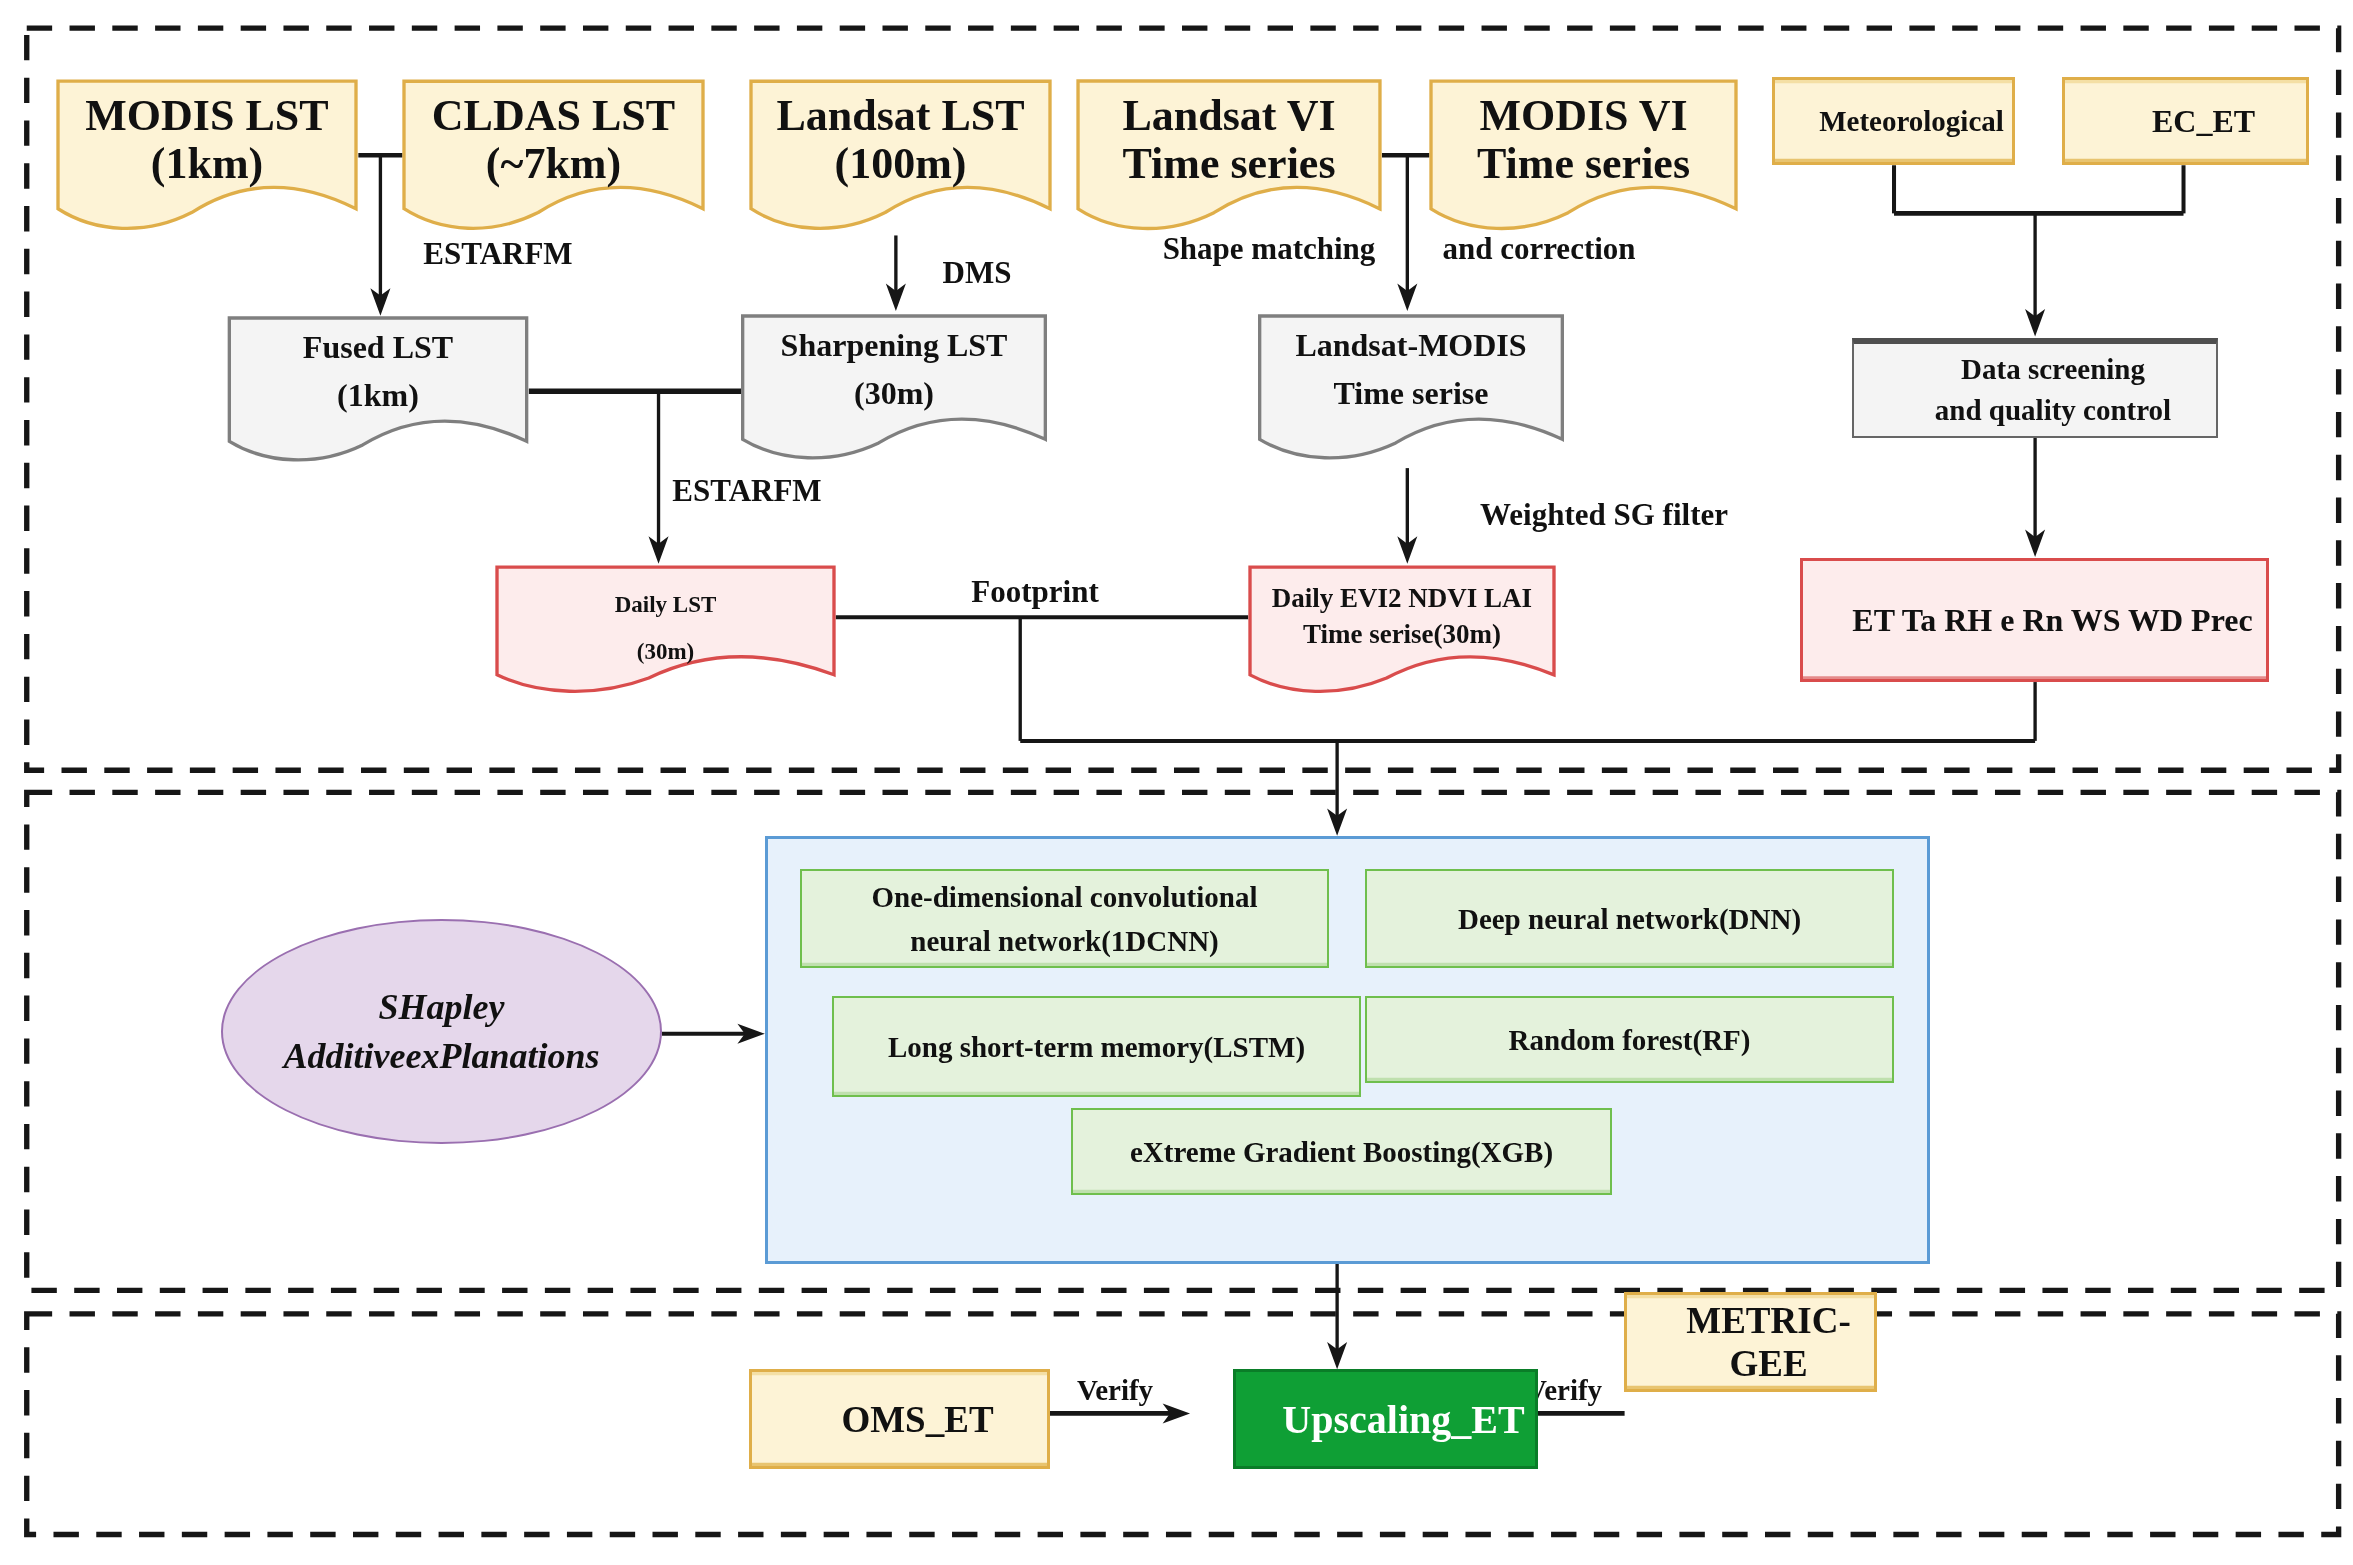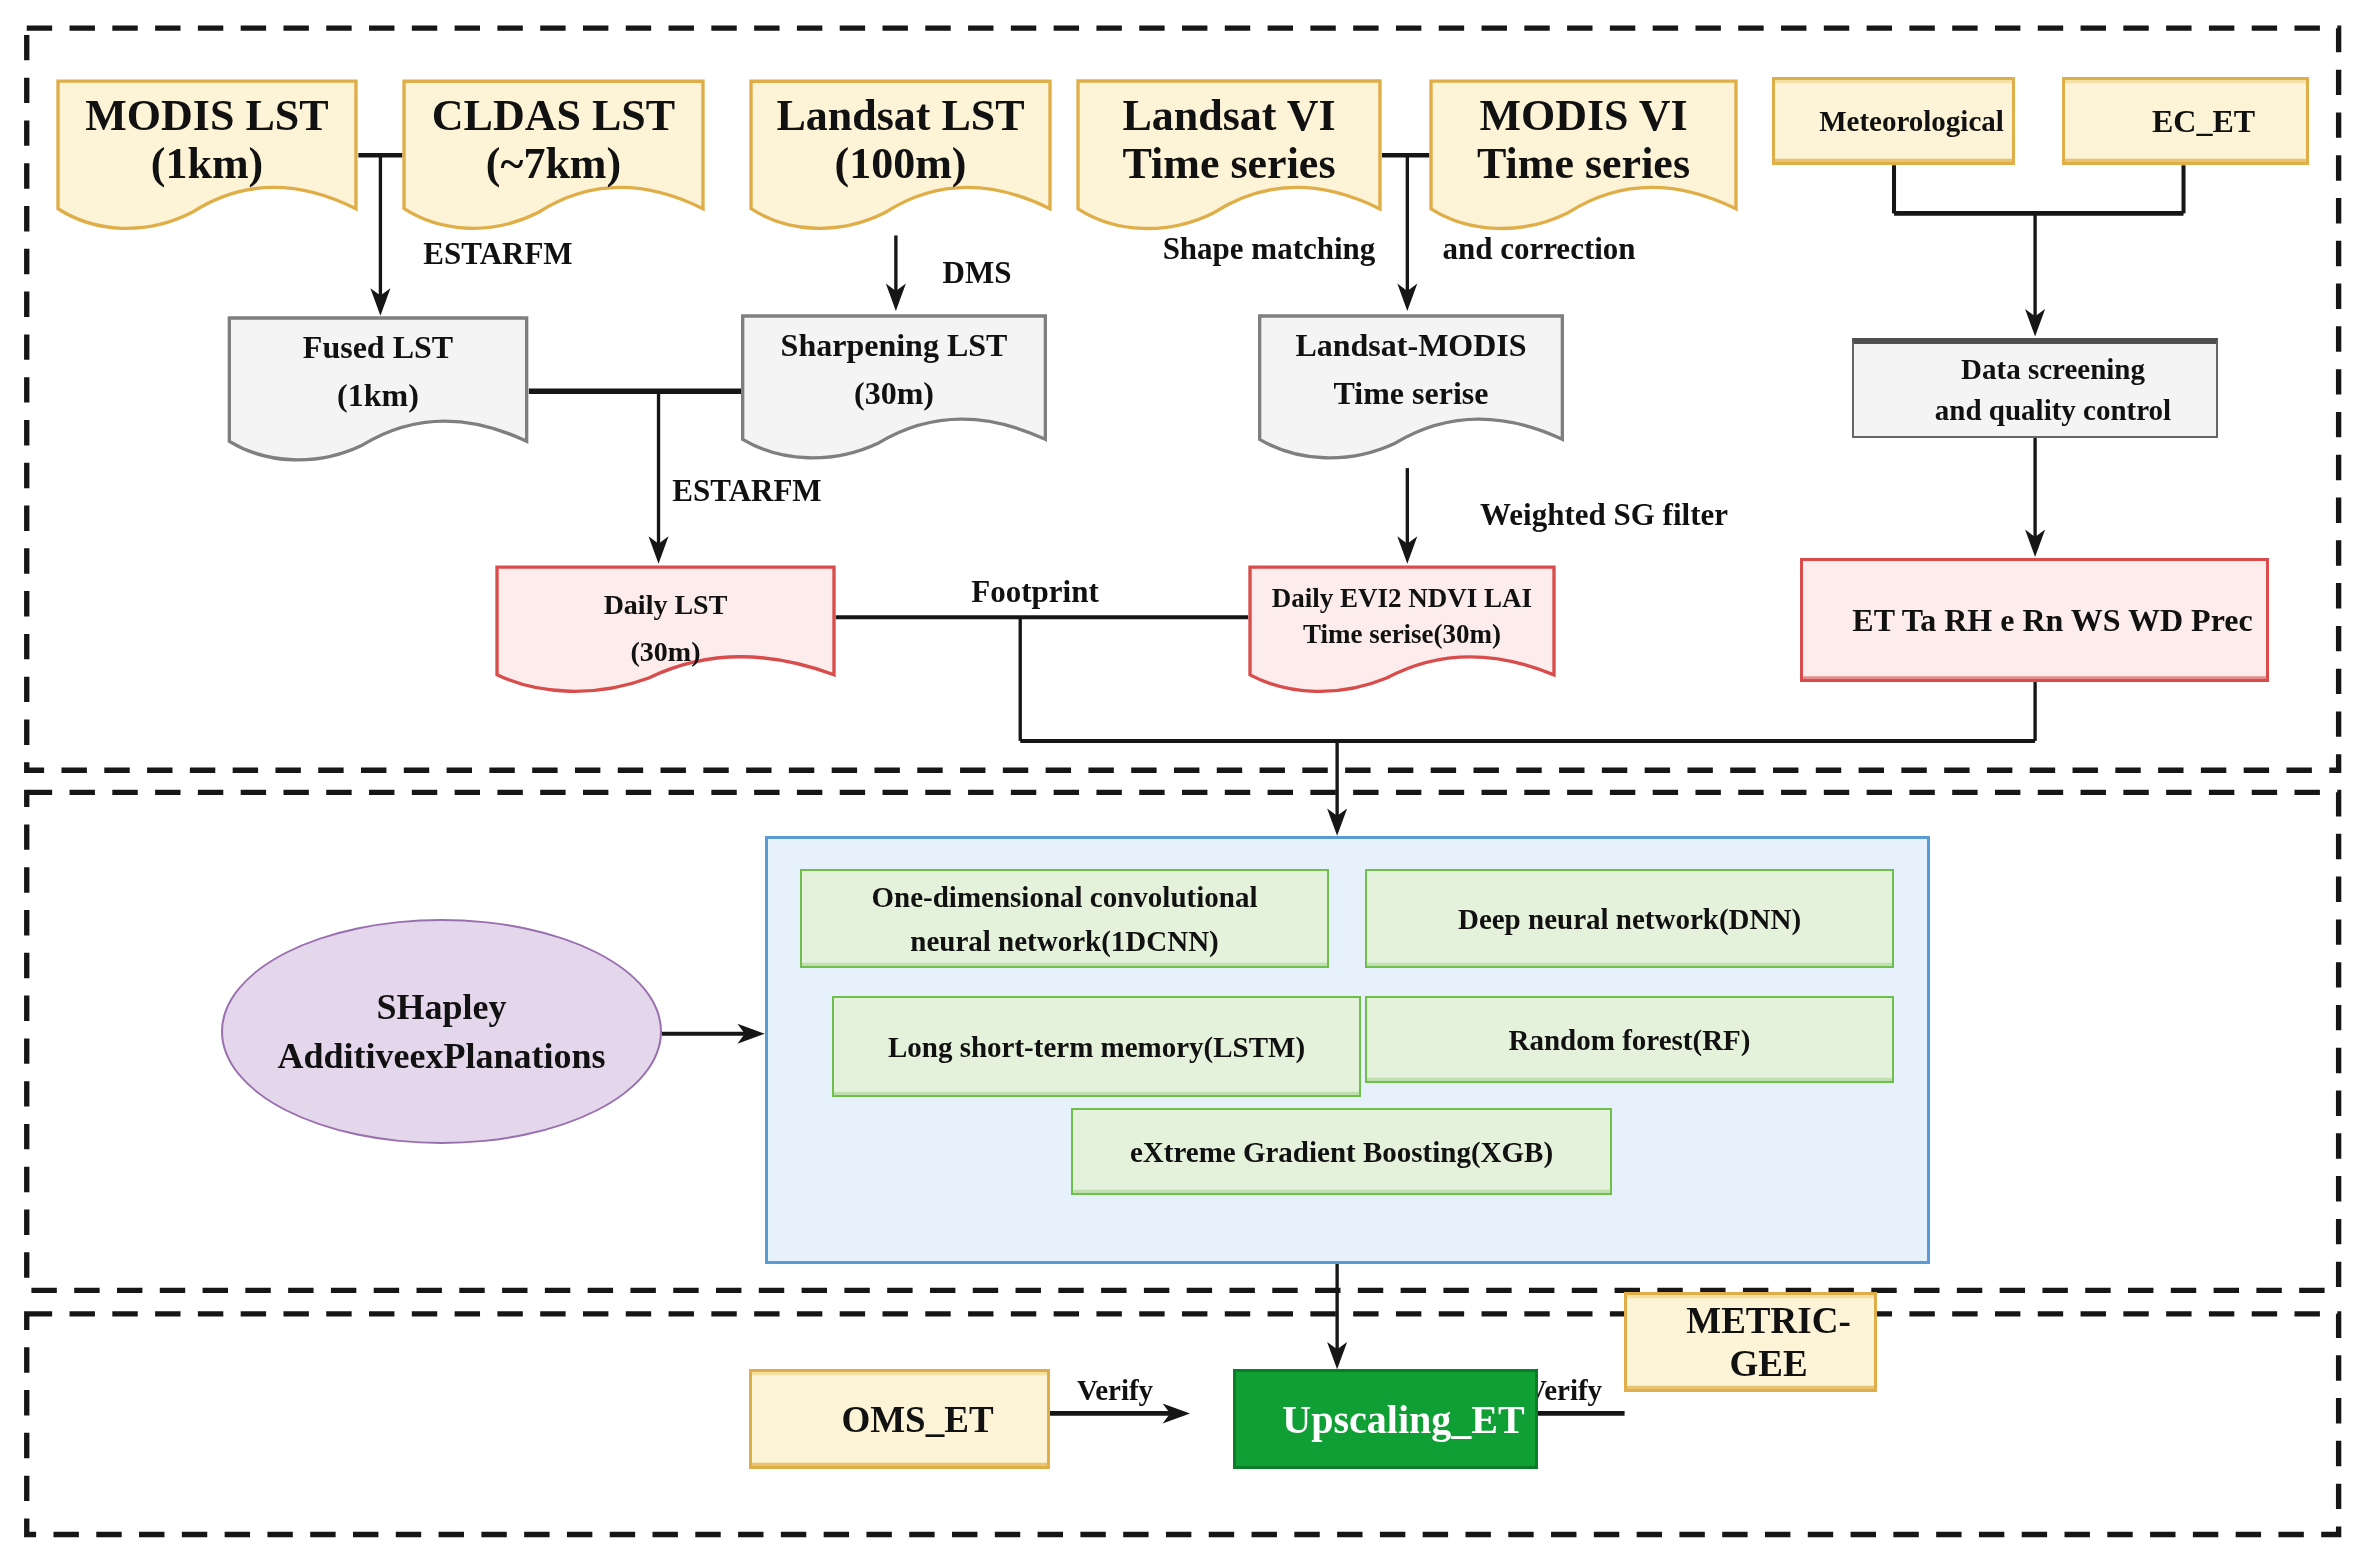--- a/index.html
+++ b/index.html
@@ -7,33 +7,33 @@
           font-family:"Liberation Serif","DejaVu Serif",serif;font-weight:bold;color:#111;}
   #wires{position:absolute;left:0;top:0;width:2354px;height:1566px;}
   .node{position:absolute;box-sizing:border-box;}
   .doc .lbl{position:absolute;left:0;right:0;text-align:center;}
   .doc .lbl .ln{display:block;}
   
   .lbl-row1{top:13.4px;font-size:44px;line-height:48px;}
   
   .lbl-row2{top:6.7px;font-size:32px;line-height:48px;}
   
-  .lbl-daily{top:16px;font-size:28px;line-height:47px;}
+  .lbl-daily{top:16px;font-size:23px;line-height:47px;}
   .lbl-evi{top:14.7px;font-size:27px;line-height:36px;}
   .rect{display:flex;flex-direction:column;justify-content:center;align-items:center;text-align:center;padding-left:36px;}
   .yellowrect{background:#fdf3d6;border:3.3px solid #dfae49;box-shadow:inset 0 -3.3px 0 #e8c470, inset 0 3.3px 0 #f4dfa5;}
   .grayrect{background:#f4f4f4;border:2.7px solid #666;border-top:6px solid #4f4f4f;font-size:29px;line-height:41px;}
   .redrect{background:#fdecec;border:3.3px solid #d94c4c;box-shadow:inset 0 -2.7px 0 #e58a8a;font-size:32px;}
   .bluebox{background:#e7f1fb;border:3.3px solid #5b9bd5;}
   .greenbox{background:#e4f2dc;border:2.7px solid #6fbf4d;box-shadow:inset 0 -3.3px 0 #bfe0ae;
             display:flex;flex-direction:column;justify-content:center;align-items:center;
             text-align:center;font-size:29px;line-height:44px;}
   .ellipse{background:#e5d7eb;border:2.7px solid #9a6fb0;border-radius:50%;
            display:flex;flex-direction:column;justify-content:center;align-items:center;
-           text-align:right;font-size:36px;line-height:49px;}
+           text-align:right;font-size:36px;line-height:49px;font-style:italic;}
   .upscale{background:#0f9f35;border:3.3px solid #0a7d28;color:#fff;font-size:40px;margin-left:36px;}
   .btmyellow{font-size:37px;}
   .met{font-size:29px;}
   .ecet{font-size:32px;}
   .edge-label{position:absolute;transform:translate(-50%,-50%);white-space:nowrap;
               font-size:31px;text-align:center;}
   .verify{font-size:29px;}
 </style>
 </head>
 <body>

